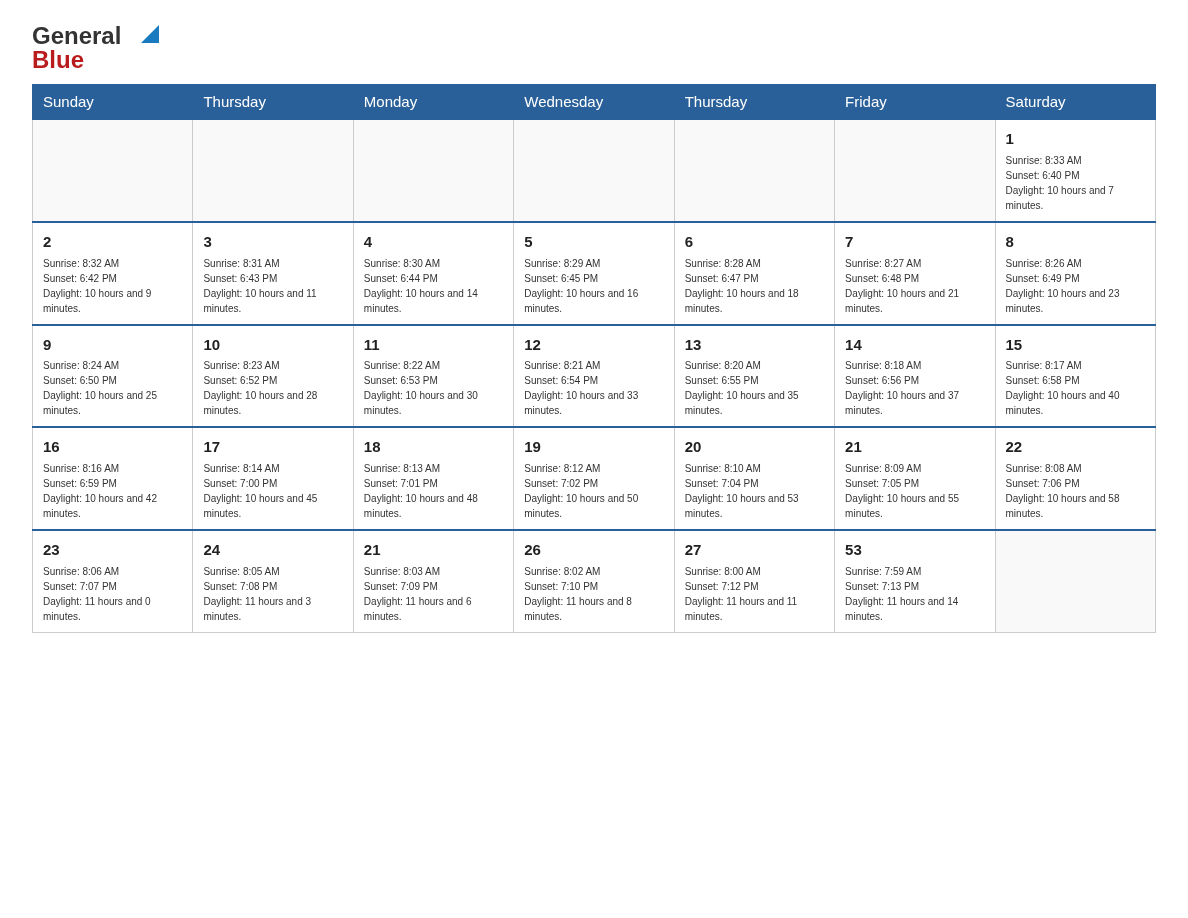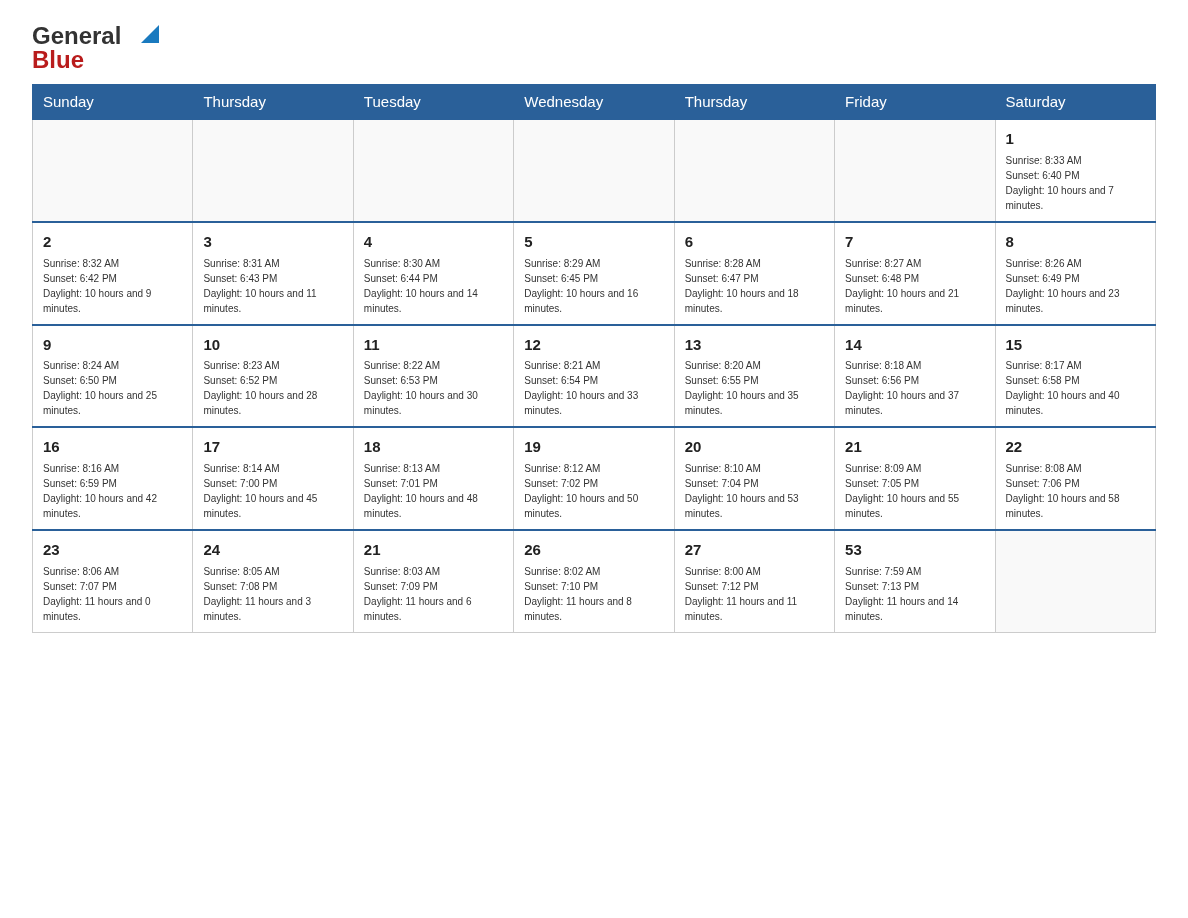--- a/index.html
+++ b/index.html
@@ -112,21 +112,21 @@
   <div class="title-section">
   </div>
 </div>
 
 <table class="calendar">
   <thead>
     <tr>
 
     <th>Sunday</th>
         <th>Thursday</th>
-        <th>Tuesday</th>
+        <th>Monday</th>
         <th>Wednesday</th>
         <th>Thursday</th>
         <th>Friday</th>
         <th>Saturday</th>
       </tr>
   </thead>
   <tbody id="calendar-body">
   <tr>
         <td class="empty-cell"></td>
         <td class="empty-cell"></td>

